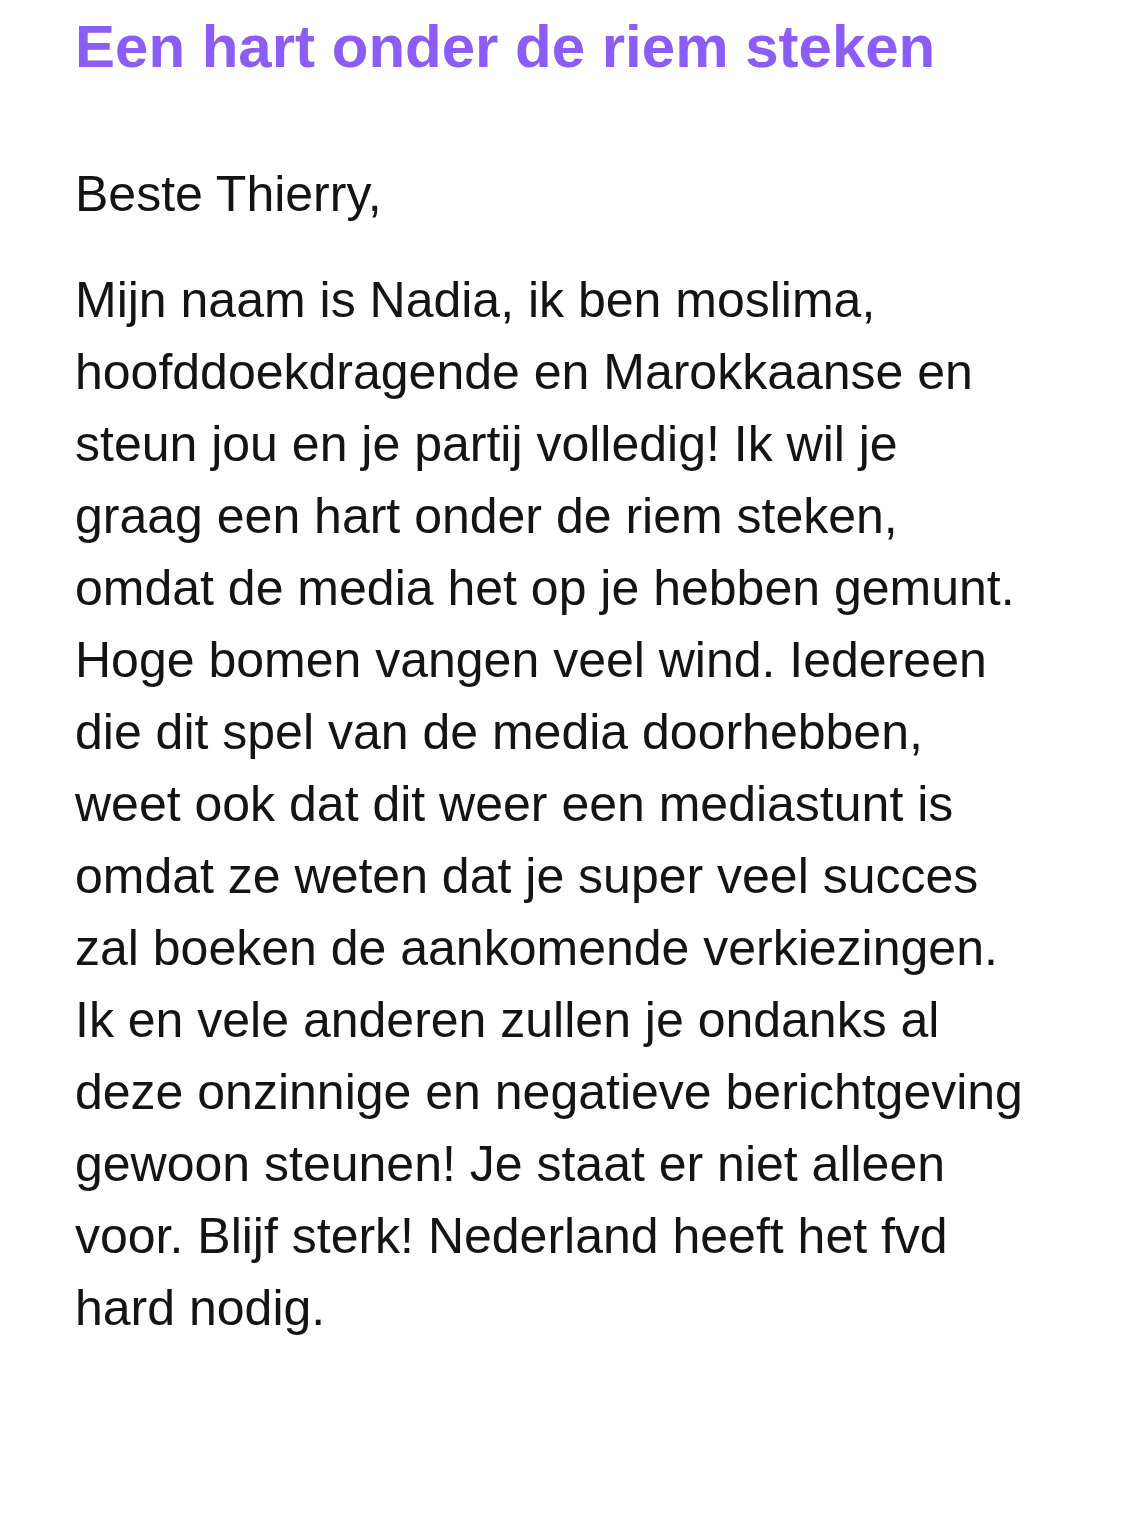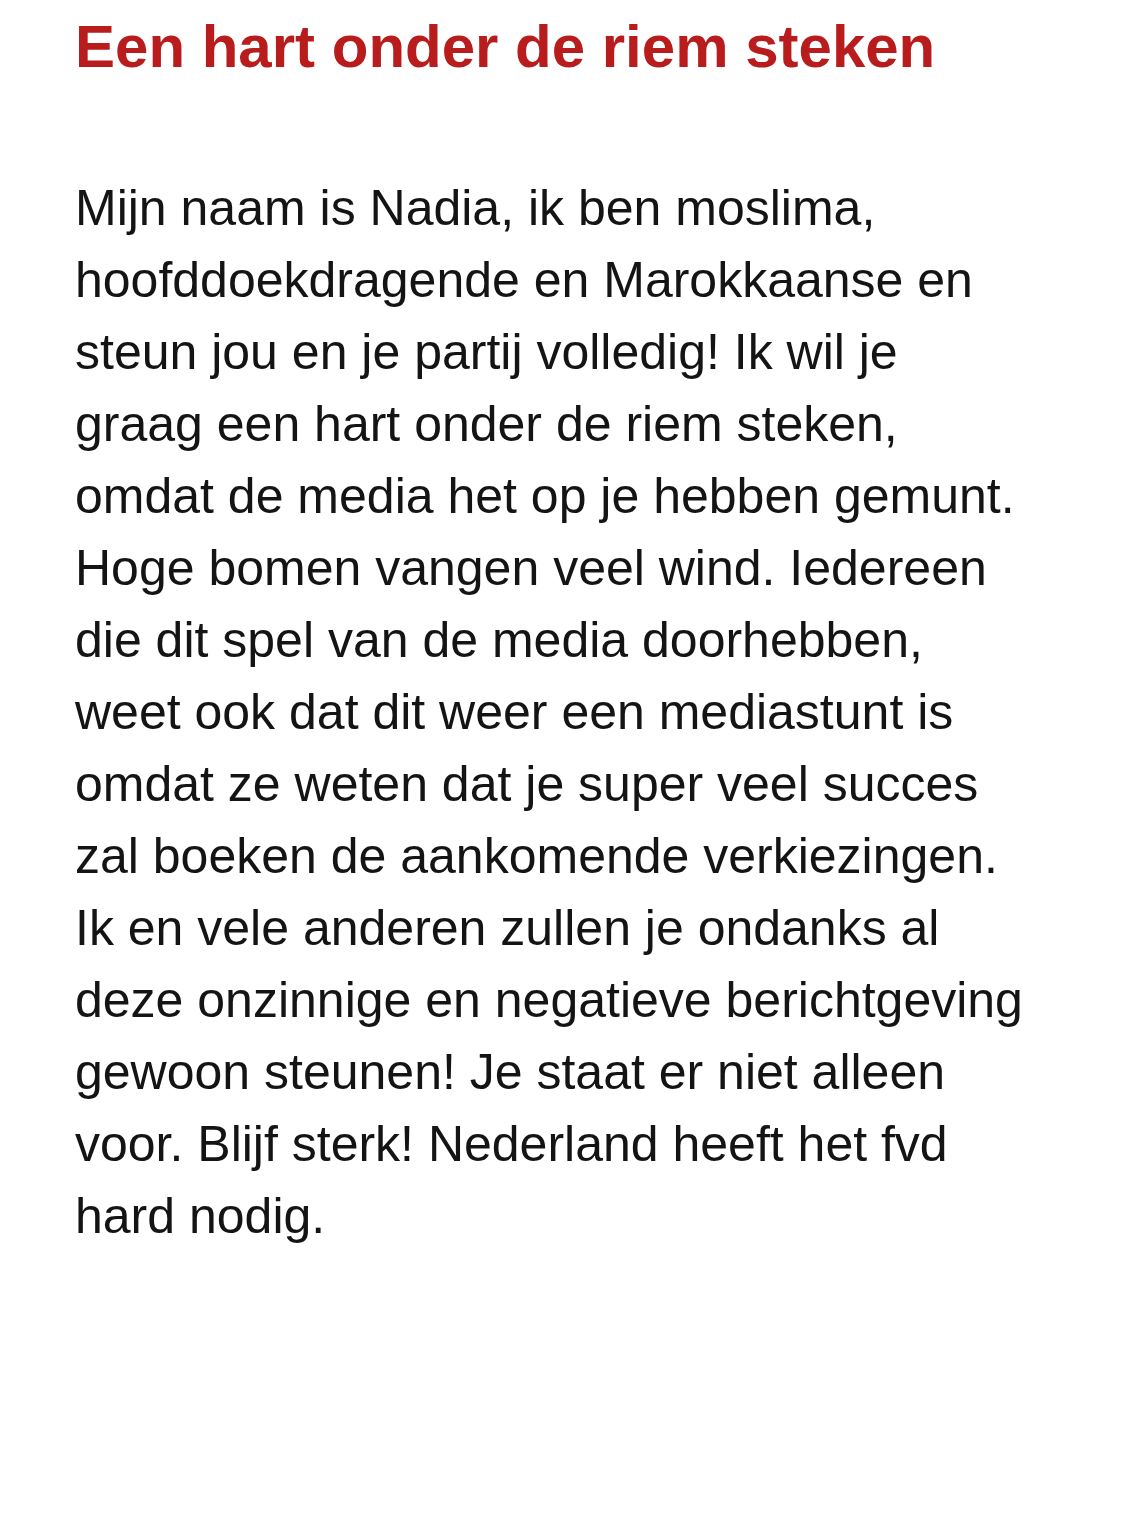--- a/index.html
+++ b/index.html
@@ -18,41 +18,42 @@
     height: 1532px;
     padding: 10px 40px 0 75px;
     font-family: "Liberation Sans", sans-serif;
     color: #141414;
     background: #ffffff;
   }
   .email-title {
     font-size: 60px;
     line-height: 74px;
     font-weight: 700;
-    color: #b91c1c;
+    color: #8b5cf6;
     margin: 0 0 74px 0;
     letter-spacing: 0;
   }
   .email p {
     font-size: 50px;
     line-height: 72px;
     font-weight: 400;
     margin: 0;
     letter-spacing: 0;
   }
   .body-text {
-    margin: 88px 0 !important;
+    margin: 34px 0 !important;
     white-space: pre-line;
   }
 </style>
 </head>
 <body>
 
 <div class="email">
   <h1 class="email-title">Een hart onder de riem steken</h1>
+  <p class="greeting">Beste Thierry,</p>
   <p class="body-text">Mijn naam is Nadia, ik ben moslima,
 hoofddoekdragende en Marokkaanse en
 steun jou en je partij volledig! Ik wil je
 graag een hart onder de riem steken,
 omdat de media het op je hebben gemunt.
 Hoge bomen vangen veel wind. Iedereen
 die dit spel van de media doorhebben,
 weet ook dat dit weer een mediastunt is
 omdat ze weten dat je super veel succes
 zal boeken de aankomende verkiezingen.

